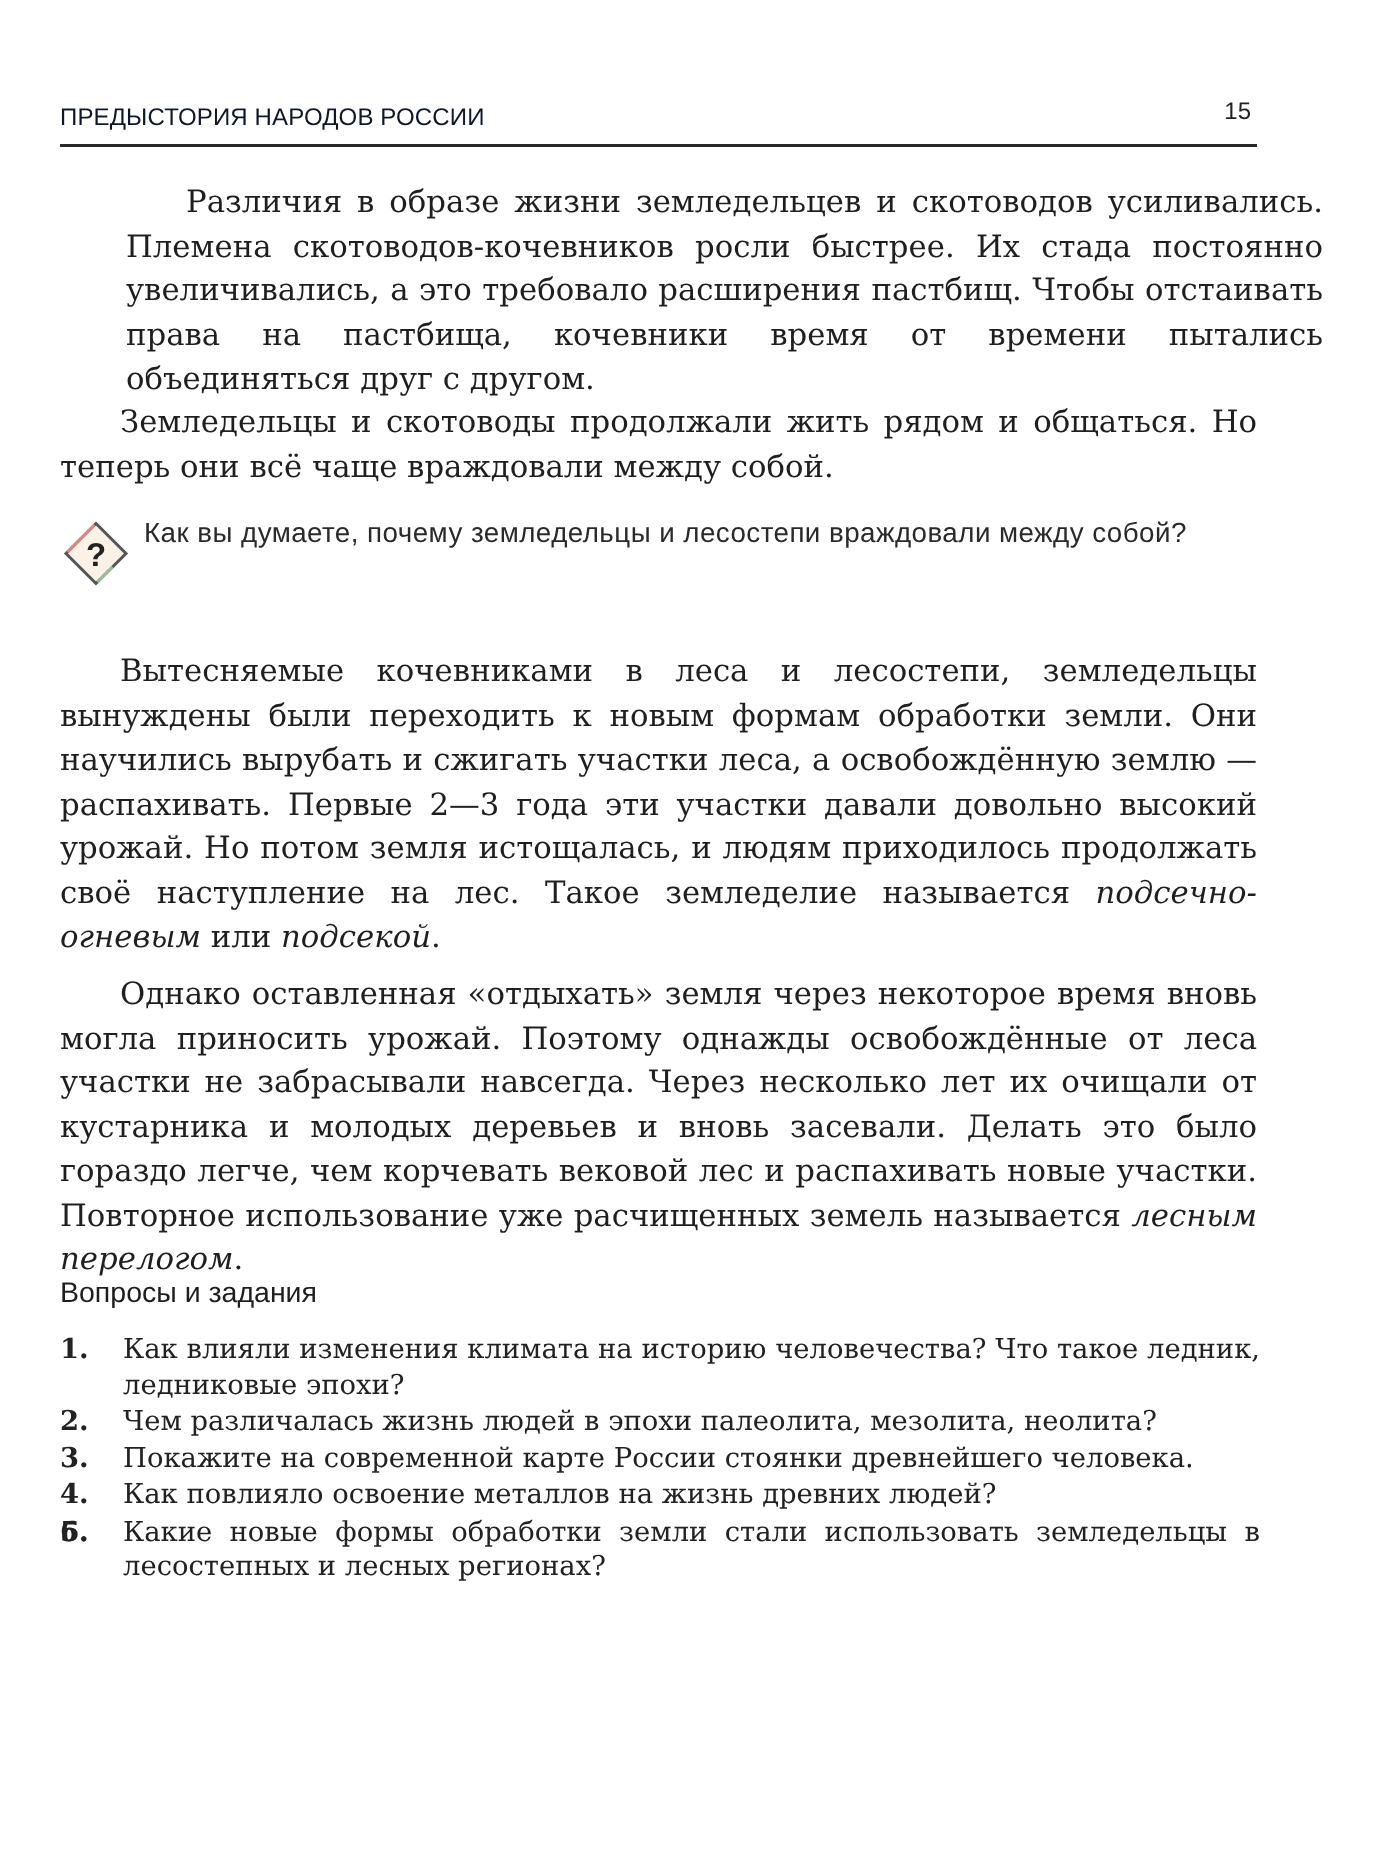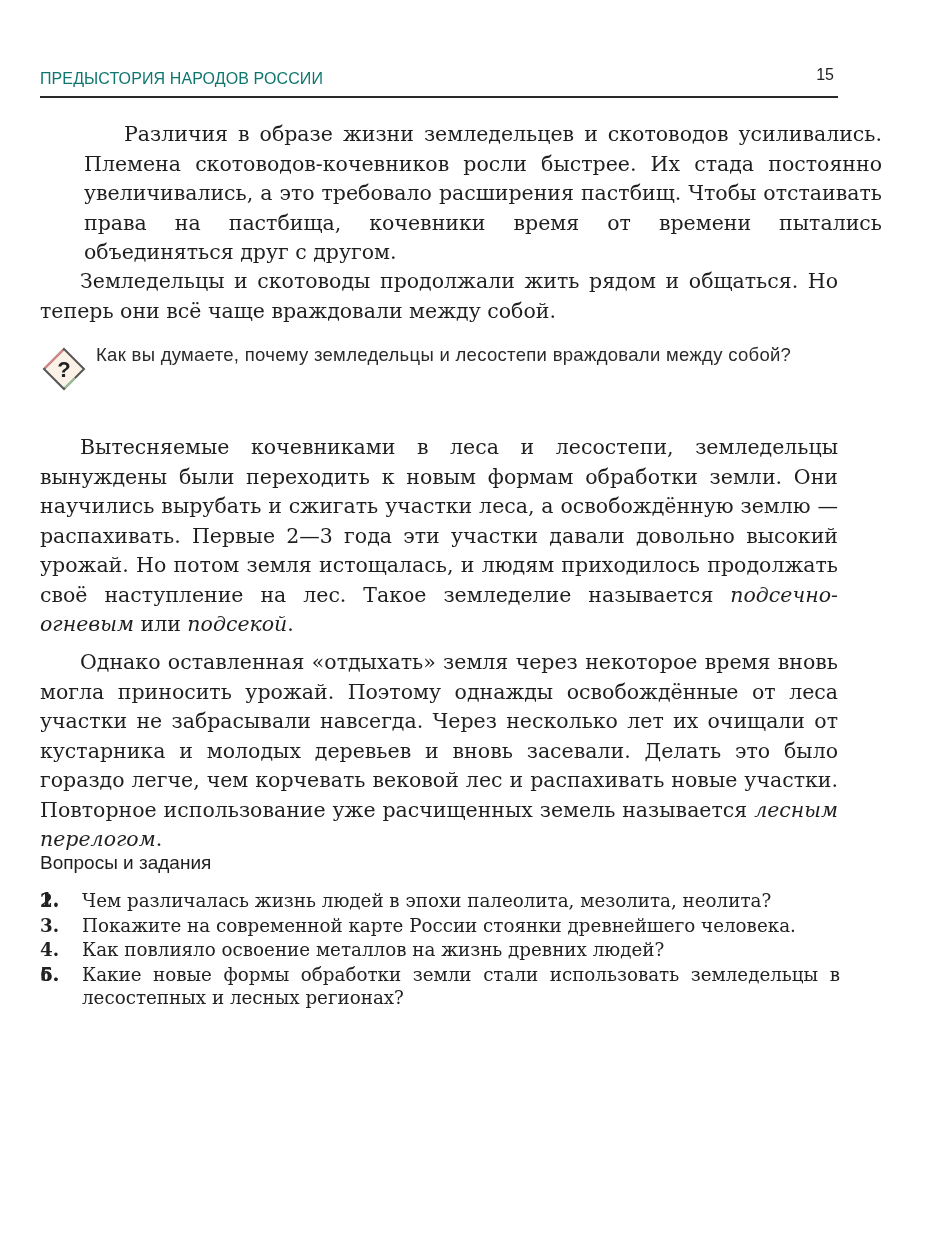--- a/index.html
+++ b/index.html
@@ -1,20 +1,20 @@
 <!DOCTYPE html>
 <html><head>
   <meta charset="utf-8">
   <style>
     html, body { margin: 0; padding: 0; background: #ffffff; }
     body { width: 933px; height: 1250px; position: relative; overflow: hidden; color: #1e1e1e; }
     .page { position: absolute; left: 0; top: 0; width: 933px; height: 1250px; }
 
     .header { position: absolute; left: 40px; top: 66px; width: 798px; height: 30px; border-bottom: 2px solid #2a2a2a; }
-    .header-title { position: absolute; left: 0; top: 4px; font-family: "Liberation Sans", sans-serif; font-size: 16px; color: #0f766e; letter-spacing: 0.1px; }
+    .header-title { position: absolute; left: 0; top: 4px; font-family: "Liberation Sans", sans-serif; font-size: 16px; color: #0f172a; letter-spacing: 0.1px; }
     .page-number { position: absolute; right: 4px; top: 0px; font-family: "Liberation Sans", sans-serif; font-size: 16px; color: #222; text-align: center; }
 
     .serif { font-family: "DejaVu Serif", serif; font-size: 20.5px; line-height: 29.5px; color: #1f1f1f; text-align: justify; text-align-last: left; }
     .para { position: absolute; left: 40px; width: 798px; margin: 0; text-indent: 40px; }
     #p1 { top: 120px; margin-left: 44px; }
     #p2 { top: 267px; }
     #p3 { top: 433px; }
     #p4 { top: 648px; }
     .italic { font-style: italic; }
 
@@ -53,21 +53,21 @@
     <div class="q-text">Как вы думаете, почему земледельцы и лесостепи враждовали между собой?</div>
   </div>
 
   <p class="para serif" id="p3"><span>Вытесняемые кочевниками в леса и лесостепи, земледельцы вынуждены были переходить к новым формам обработки земли. Они научились вырубать и сжигать участки леса, а освобождённую землю — распахивать. Первые 2—3 года эти участки давали довольно высокий урожай. Но потом земля истощалась, и людям приходилось продолжать своё наступление на лес. Такое земледелие называется </span><span class="italic">подсечно-огневым</span><span> или </span><span class="italic">подсекой</span><span>.</span></p>
 
   <p class="para serif" id="p4"><span>Однако оставленная «отдыхать» земля через некоторое время вновь могла приносить урожай. Поэтому однажды освобождённые от леса участки не забрасывали навсегда. Через несколько лет их очищали от кустарника и молодых деревьев и вновь засевали. Делать это было гораздо легче, чем корчевать вековой лес и распахивать новые участки. Повторное использование уже расчищенных земель называется </span><span class="italic">лесным перелогом</span><span>.</span></p>
 
   <div class="section-title">Вопросы и задания</div>
 
   <ol class="tasks">
-    <li class="task"><span class="task-num">1.</span></li>
+    <li class="task"><span class="task-num">1.</span><span>Как влияли изменения климата на историю человечества? Что такое ледник, ледниковые эпохи?</span></li>
     <li class="task"><span class="task-num">2.</span><span>Чем различалась жизнь людей в эпохи палеолита, мезолита, неолита?</span></li>
     <li class="task"><span class="task-num">3.</span><span>Покажите на современной карте России стоянки древнейшего человека.</span></li>
     <li class="task"><span class="task-num">4.</span><span>Как повлияло освоение металлов на жизнь древних людей?</span></li>
     <li class="task"><span class="task-num">5.</span></li>
     <li class="task"><span class="task-num">6.</span><span>Какие новые формы обработки земли стали использовать земледельцы в лесостепных и лесных регионах?</span></li>
   </ol>
 
 </div>
 
 </body></html>

